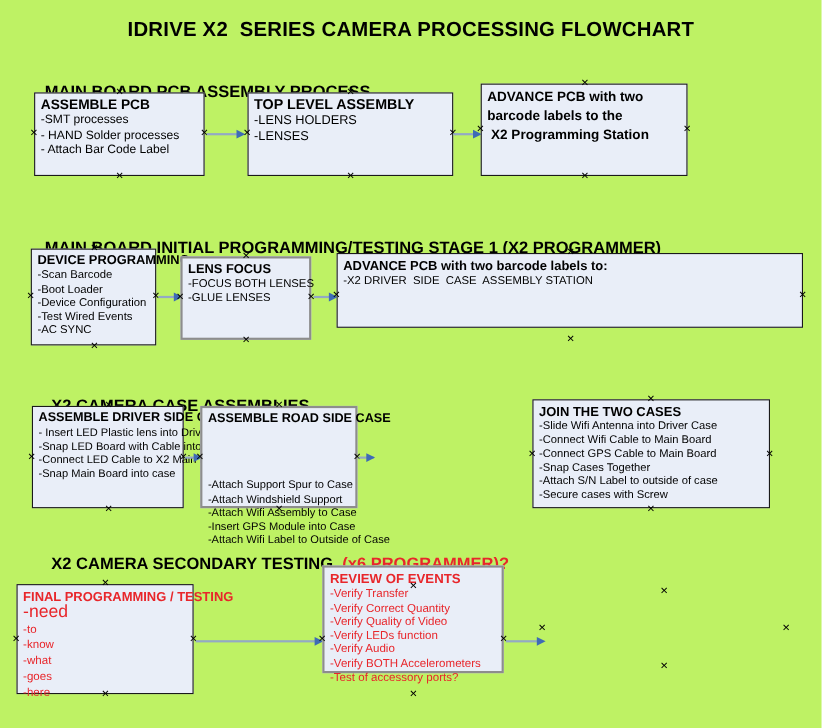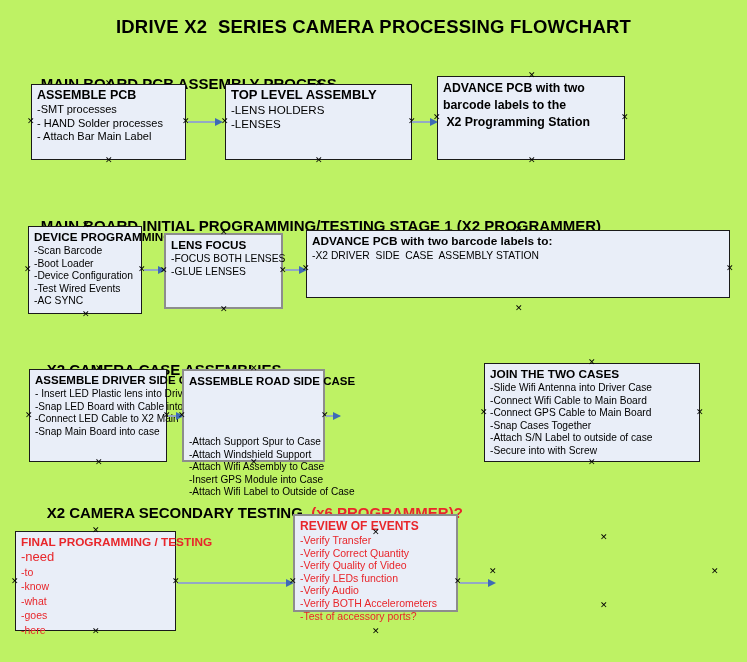--- a/index.html
+++ b/index.html
@@ -125,21 +125,21 @@
 
   <div class="section-heading" style="left:24px; top:58px;">
     <span>MAIN BOARD PCB ASSEMBLY PROCESS</span>
   </div>
 
   <div class="node" style="left:31px; top:84px; width:155px; height:76px;">
     <div class="node-title">ASSEMBLE PCB</div>
     <div class="node-body">
       <div class="node-line">-SMT processes</div>
       <div class="node-line">- HAND Solder processes</div>
-      <div class="node-line">- Attach Bar Main Label</div>
+      <div class="node-line">- Attach Bar Code Label</div>
     </div>
   </div>
   <div class="handle" style="left:105px; top:80px;"></div>
   <div class="handle" style="left:27px; top:118px;"></div>
   <div class="handle" style="left:182px; top:118px;"></div>
   <div class="handle" style="left:105px; top:157px;"></div>
 
   <div class="arrow-line" style="left:188px; top:121px; width:28px;"></div>
   <div class="arrow-head" style="left:215px; top:117.5px;"></div>
 
@@ -258,36 +258,36 @@
   <div class="arrow-head" style="left:333px; top:411.5px;"></div>
 
   <div class="node" style="left:484px; top:363px; width:216px; height:99px;">
     <div class="node-title" style="font-size:11.8px;">JOIN THE TWO CASES</div>
     <div class="node-body">
       <div class="node-line tight" style="font-size:10.2px;">-Slide Wifi Antenna into Driver Case</div>
       <div class="node-line tight" style="font-size:10.2px;">-Connect Wifi Cable to Main Board</div>
       <div class="node-line tight" style="font-size:10.2px;">-Connect GPS Cable to Main Board</div>
       <div class="node-line tight" style="font-size:10.2px;">-Snap Cases Together</div>
       <div class="node-line tight" style="font-size:10.2px;">-Attach S/N Label to outside of case</div>
-      <div class="node-line tight" style="font-size:10.2px;">-Secure into with Screw</div>
+      <div class="node-line tight" style="font-size:10.2px;">-Secure cases with Screw</div>
     </div>
   </div>
   <div class="handle" style="left:588px; top:359px;"></div>
   <div class="handle" style="left:480px; top:409px;"></div>
   <div class="handle" style="left:696px; top:409px;"></div>
   <div class="handle" style="left:588px; top:459px;"></div>
 
   <div class="section-heading" style="left:30px; top:487px;">
     <span>X2 CAMERA SECONDARY TESTING  </span><span class="accent">(x6 PROGRAMMER)?</span>
   </div>
 
   <div class="node red" style="left:15px; top:531px; width:161px; height:100px;">
     <div class="node-title" style="font-size:11.8px;">FINAL PROGRAMMING / TESTING</div>
     <div class="node-body">
-      <div class="node-line" style="font-size:13px; line-height:14.6px;">-need</div>
+      <div class="node-line" style="font-size:16px; line-height:14.6px;">-need</div>
       <div class="node-line" style="font-size:10.5px; line-height:14.6px;">-to</div>
       <div class="node-line" style="font-size:10.5px; line-height:14.6px;">-know</div>
       <div class="node-line" style="font-size:10.5px; line-height:14.6px;">-what</div>
       <div class="node-line" style="font-size:10.5px; line-height:14.6px;">-goes</div>
       <div class="node-line" style="font-size:10.5px; line-height:14.6px;">-here</div>
     </div>
   </div>
   <div class="handle" style="left:92px; top:527px;"></div>
   <div class="handle" style="left:11px; top:578px;"></div>
   <div class="handle" style="left:172px; top:578px;"></div>

